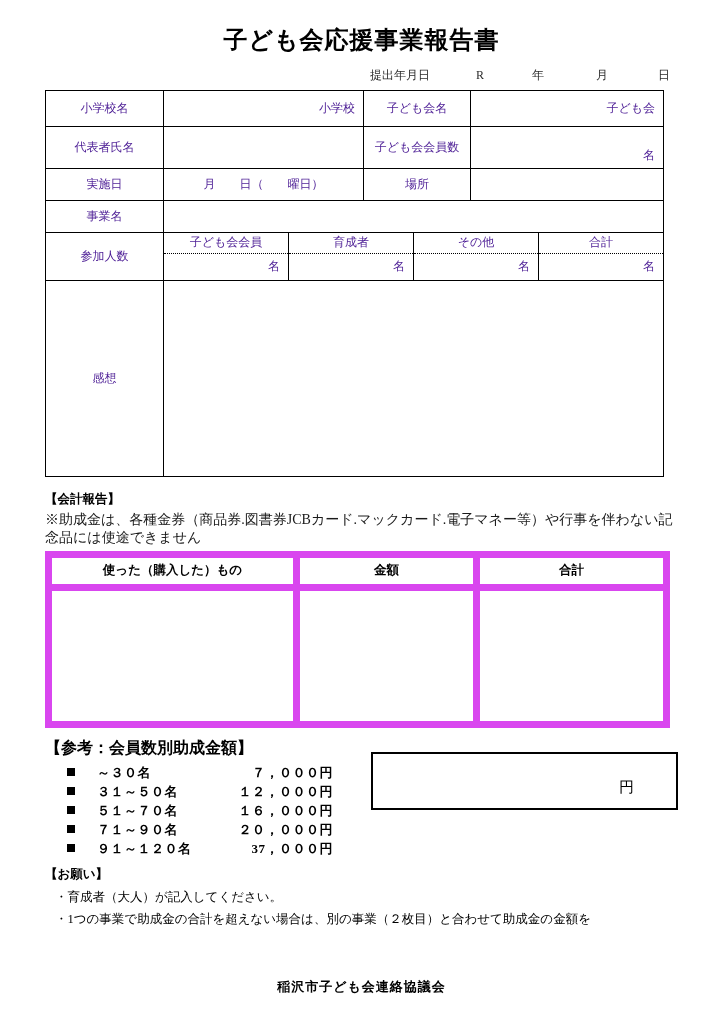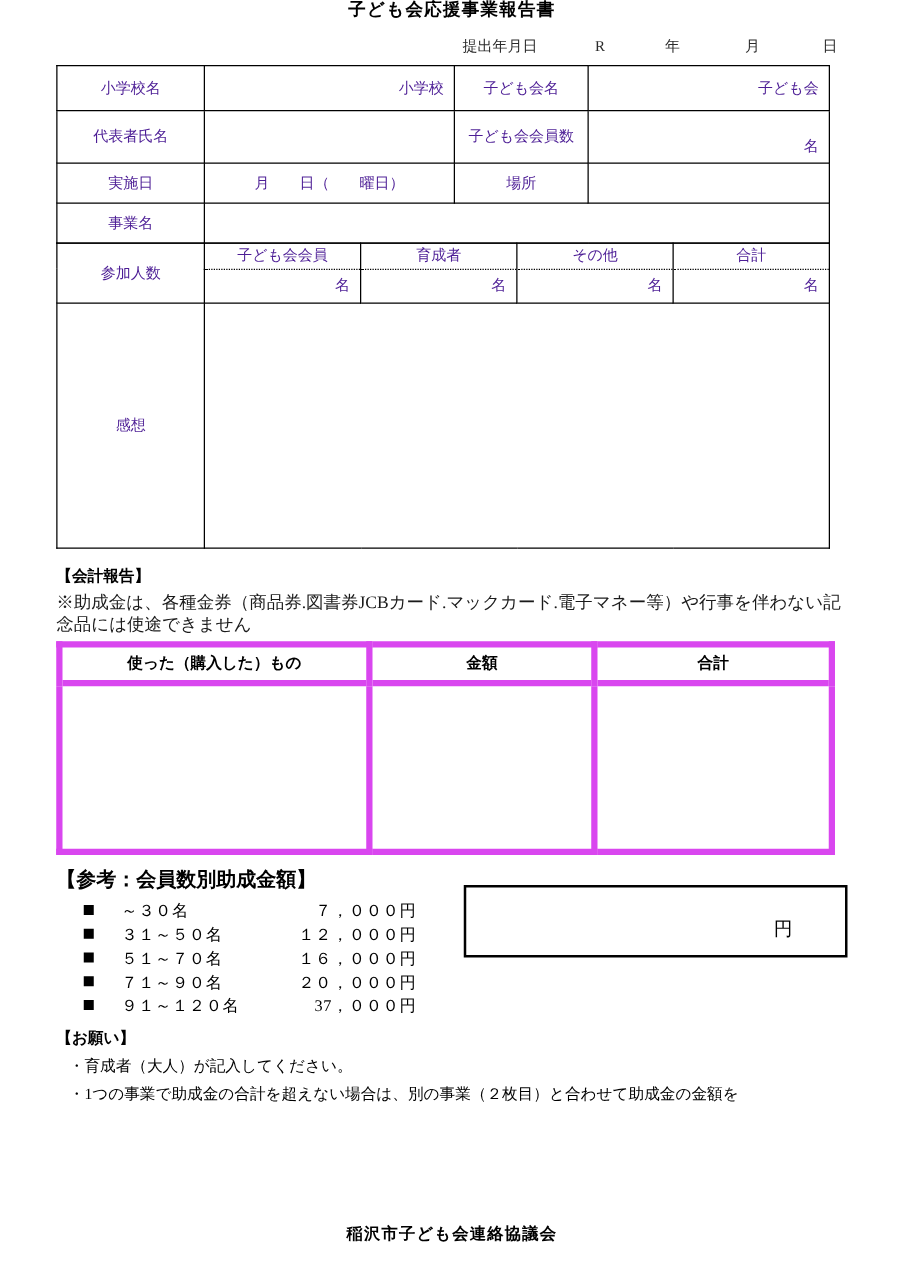--- a/index.html
+++ b/index.html
@@ -20,24 +20,25 @@
     width: 723px;
     height: 1024px;
     box-sizing: border-box;
     padding: 0 45px;
   }
 
   
   .title {
     text-align: center;
     font-family: "DejaVu Sans", "Liberation Sans", sans-serif;
-    font-size: 14px;
+    font-size: 24px;
     font-weight: bold;
     letter-spacing: 1px;
     margin: 0;
+    padding-top: 26px;
     line-height: 1.2;
   }
 
   
   .submit-line {
     display: flex;
     justify-content: flex-end;
     align-items: baseline;
     font-size: 12px;
     margin-top: 12px;
@@ -115,21 +116,21 @@
   }
 
   
   table.acct {
     border-collapse: collapse;
     width: 618px;
     table-layout: fixed;
     border: 2px solid #000;
   }
   table.acct th, table.acct td {
-    border: 5px solid #d946ef;
+    border: 7px solid #d946ef;
     font-size: 12.5px;
     font-weight: normal;
   }
   table.acct th {
     height: 24px;
     font-family: "DejaVu Sans", "Liberation Sans", sans-serif;
     font-weight: bold;
     font-size: 12.5px;
     border-bottom: 2px solid #000;
   }
@@ -146,20 +147,21 @@
   .ref-title {
     font-family: "DejaVu Sans", "Liberation Sans", sans-serif;
     font-weight: bold;
     font-size: 16px;
     margin-bottom: 4px;
   }
   ul.ref-list {
     list-style: none;
     margin: 0;
     padding: 0 0 0 22px;
+    font-weight: bold;
   }
   ul.ref-list li {
     display: flex;
     align-items: center;
     font-size: 13px;
     line-height: 19px;
     letter-spacing: 0.5px;
   }
   .bullet {
     display: inline-block;

